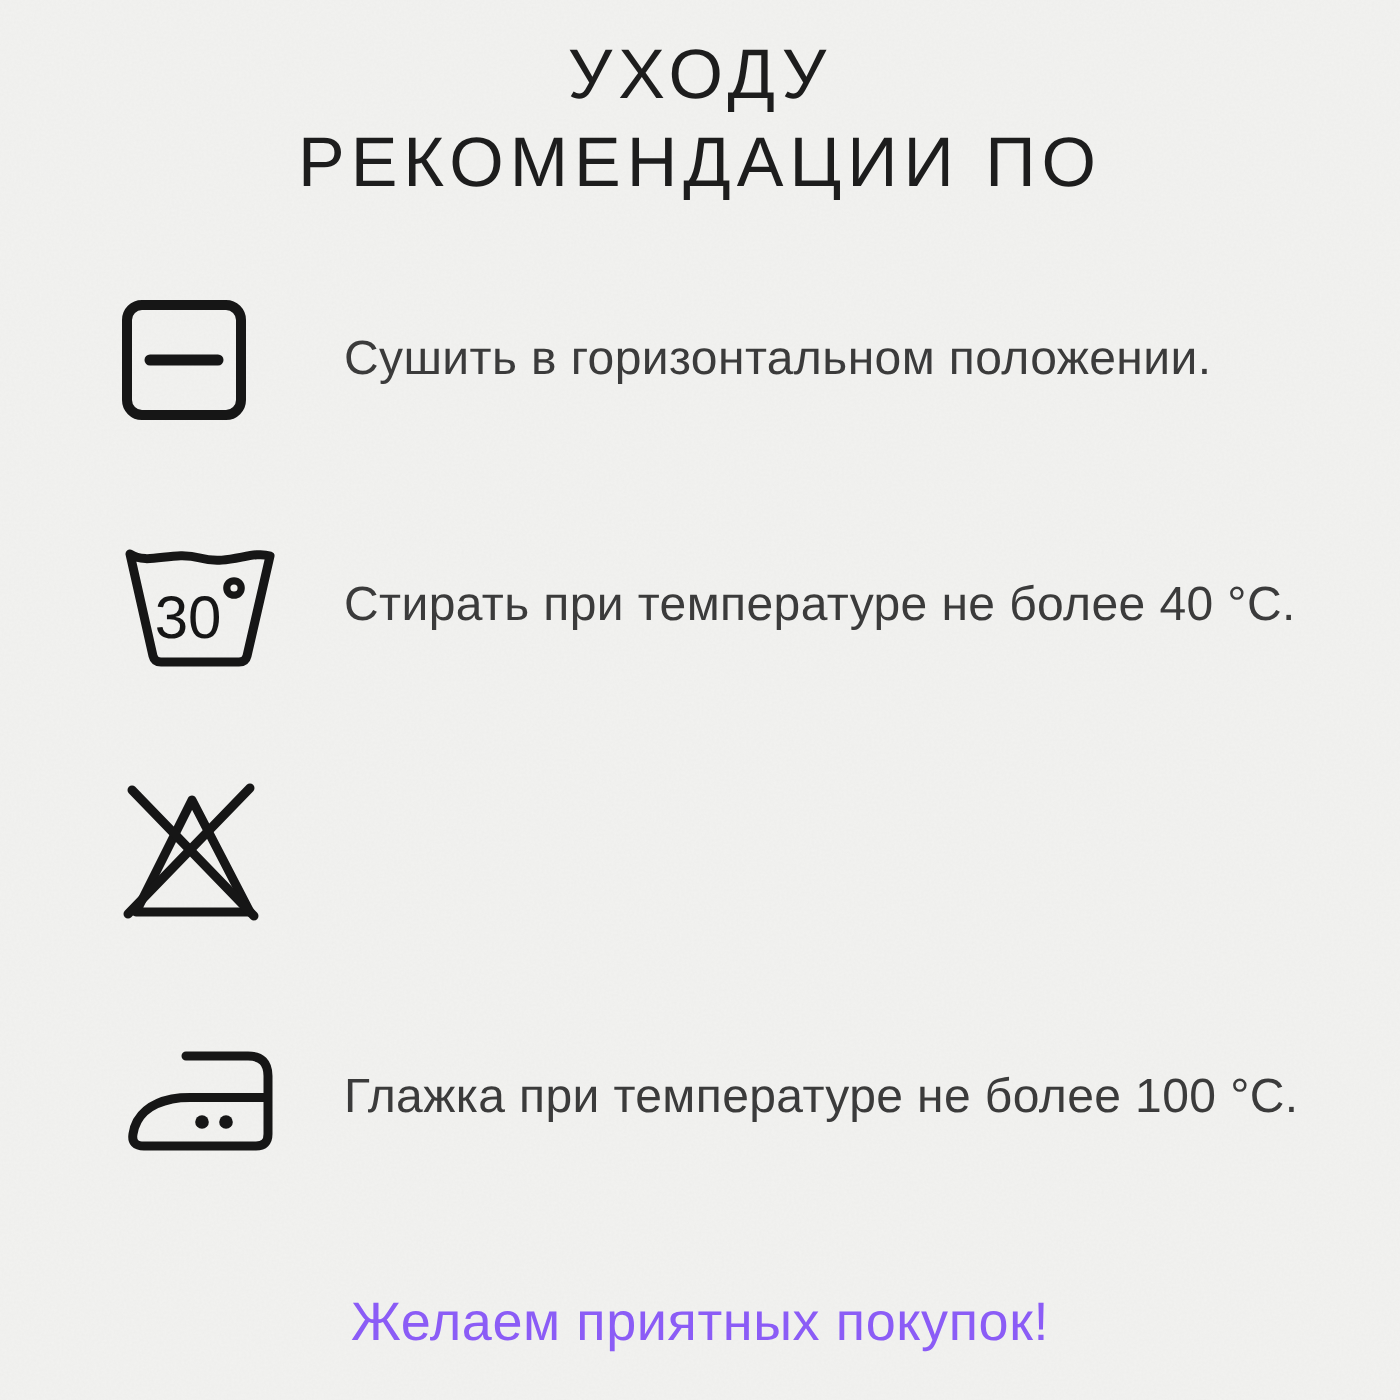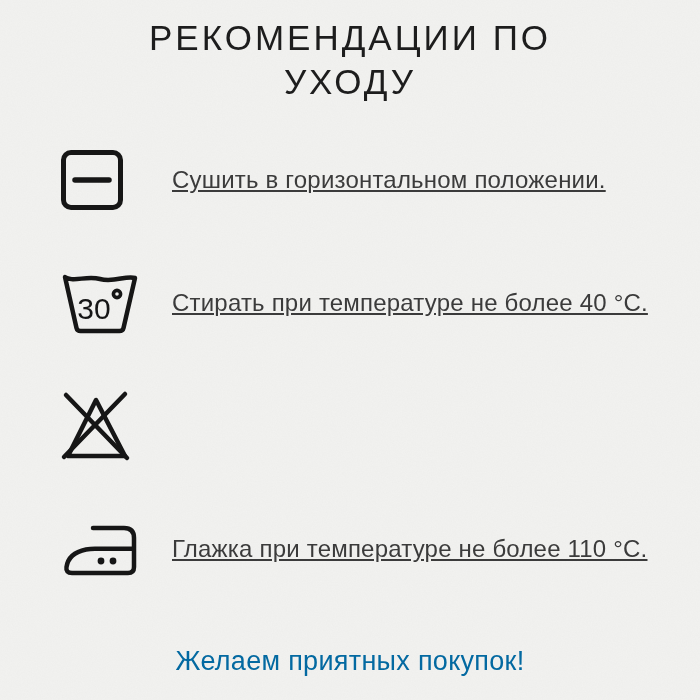--- a/index.html
+++ b/index.html
@@ -40,51 +40,50 @@
     display: flex;
     justify-content: flex-start;
     align-items: center;
     flex: 0 0 100px;
   }
   .row-text {
     margin-left: 12px;
     font-size: 24px;
     color: #3b3b3b;
     letter-spacing: 0.2px;
-    text-decoration: underline;
   }
 
   .icon-stroke { stroke: #161616; fill: none; }
 
   .footer {
     position: absolute;
     top: 646px; left: 0; width: 700px;
     text-align: center;
     font-size: 27px;
-    color: #0369a1;
+    color: #8b5cf6;
     letter-spacing: 0.3px;
   }
 </style>
 </head>
 <body>
 
 <svg class="texture" width="700" height="700">
   <filter id="paper-noise">
     <feTurbulence type="fractalNoise" baseFrequency="0.8" numOctaves="3" seed="7" result="n"></feTurbulence>
     <feColorMatrix in="n" type="matrix" values="0 0 0 0 0.45  0 0 0 0 0.45  0 0 0 0 0.44  0 0 0 0.6 0"></feColorMatrix>
   </filter>
   <rect width="700" height="700" fill="#f2f2f0"></rect>
   <rect width="700" height="700" filter="url(#paper-noise)" opacity="0.10"></rect>
 </svg>
 
 <div class="content">
 
   <div class="title">
+    <div>УХОДУ</div>
     <div>РЕКОМЕНДАЦИИ ПО</div>
-    <div>УХОДУ</div>
   </div>
 
   <div class="rows">
 
     <div class="row">
       <div class="icon-box">
         <svg width="64" height="62" viewBox="0 0 64 62">
           <rect class="icon-stroke" x="3.5" y="3.5" width="57" height="55" rx="7.5" stroke-width="5"></rect>
           <line class="icon-stroke" x1="15" y1="31" x2="49" y2="31" stroke-width="5.5" stroke-linecap="round"></line>
         </svg>
@@ -114,20 +113,20 @@
     </div>
 
     <div class="row">
       <div class="icon-box">
         <svg width="82" height="60" viewBox="0 0 82 60">
           <path class="icon-stroke" stroke-width="4.5" stroke-linecap="round" stroke-linejoin="round" d="M33 9 L64 9 Q 74 9 74 19 L74 48 Q 74 54 68 54 L12 54 Q 5.5 54 6.5 48 C 8 38 16 32.5 26 30.5 Q 30 29.8 35 29.8 L74 29.8"></path>
           <circle cx="41" cy="42" r="3.4" fill="#161616"></circle>
           <circle cx="53" cy="42" r="3.4" fill="#161616"></circle>
         </svg>
       </div>
-      <span class="row-text">Глажка при температуре не более 110 °C.</span>
+      <span class="row-text">Глажка при температуре не более 100 °C.</span>
     </div>
 
   </div>
 
   <div class="footer">Желаем приятных покупок!</div>
 
 </div>
 
 </body></html>

